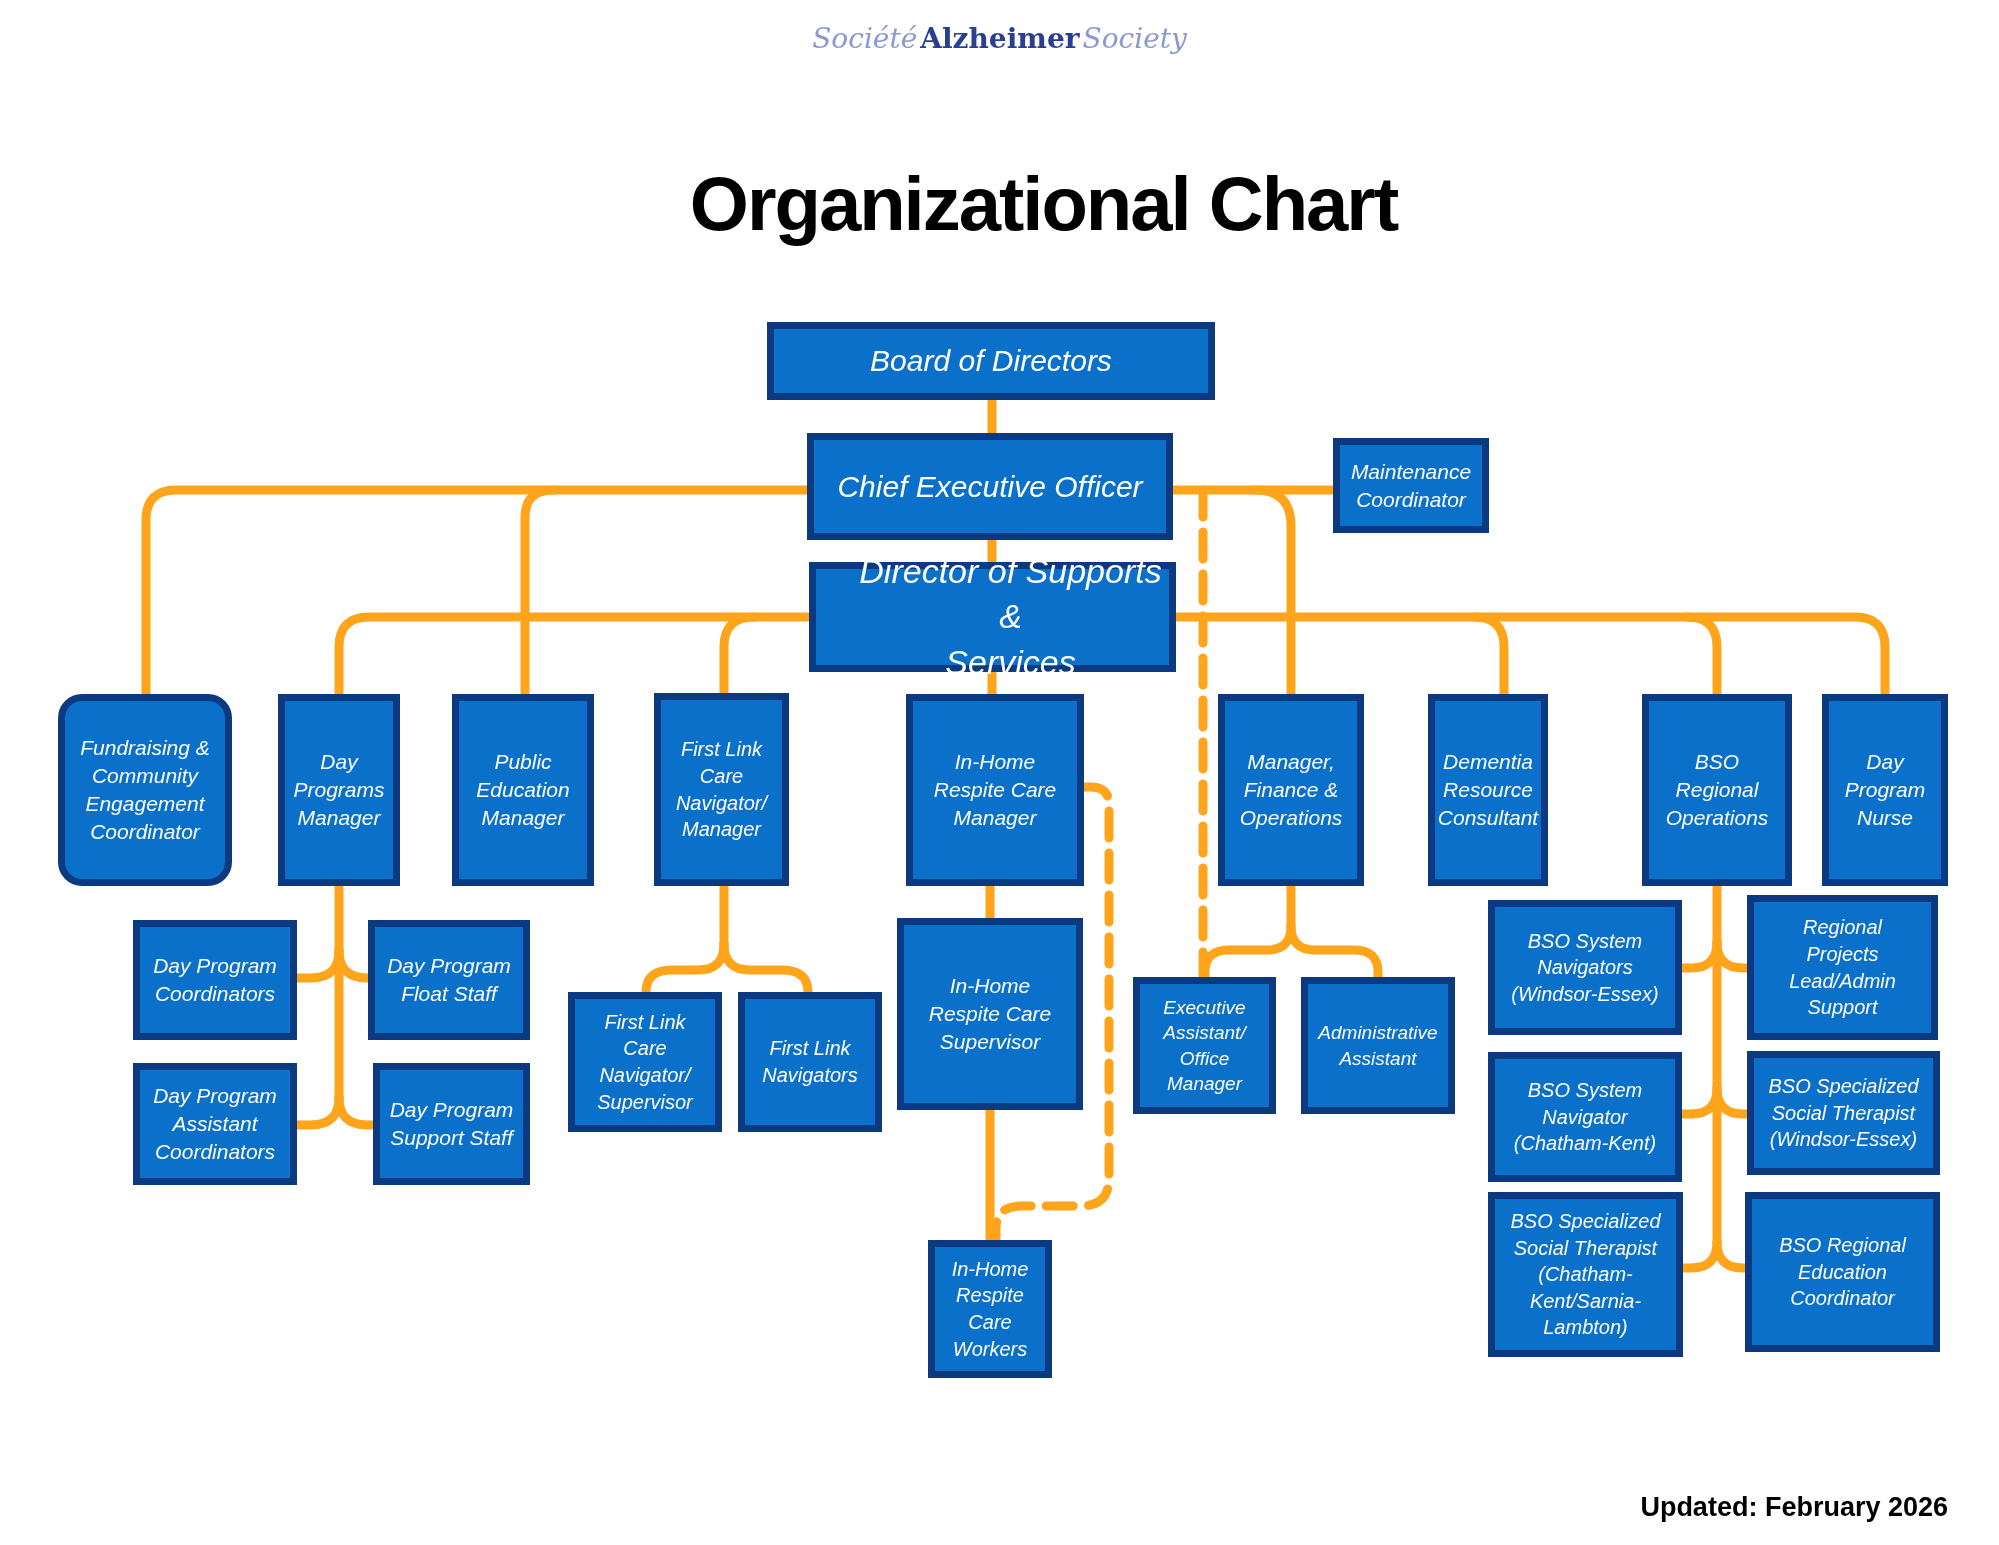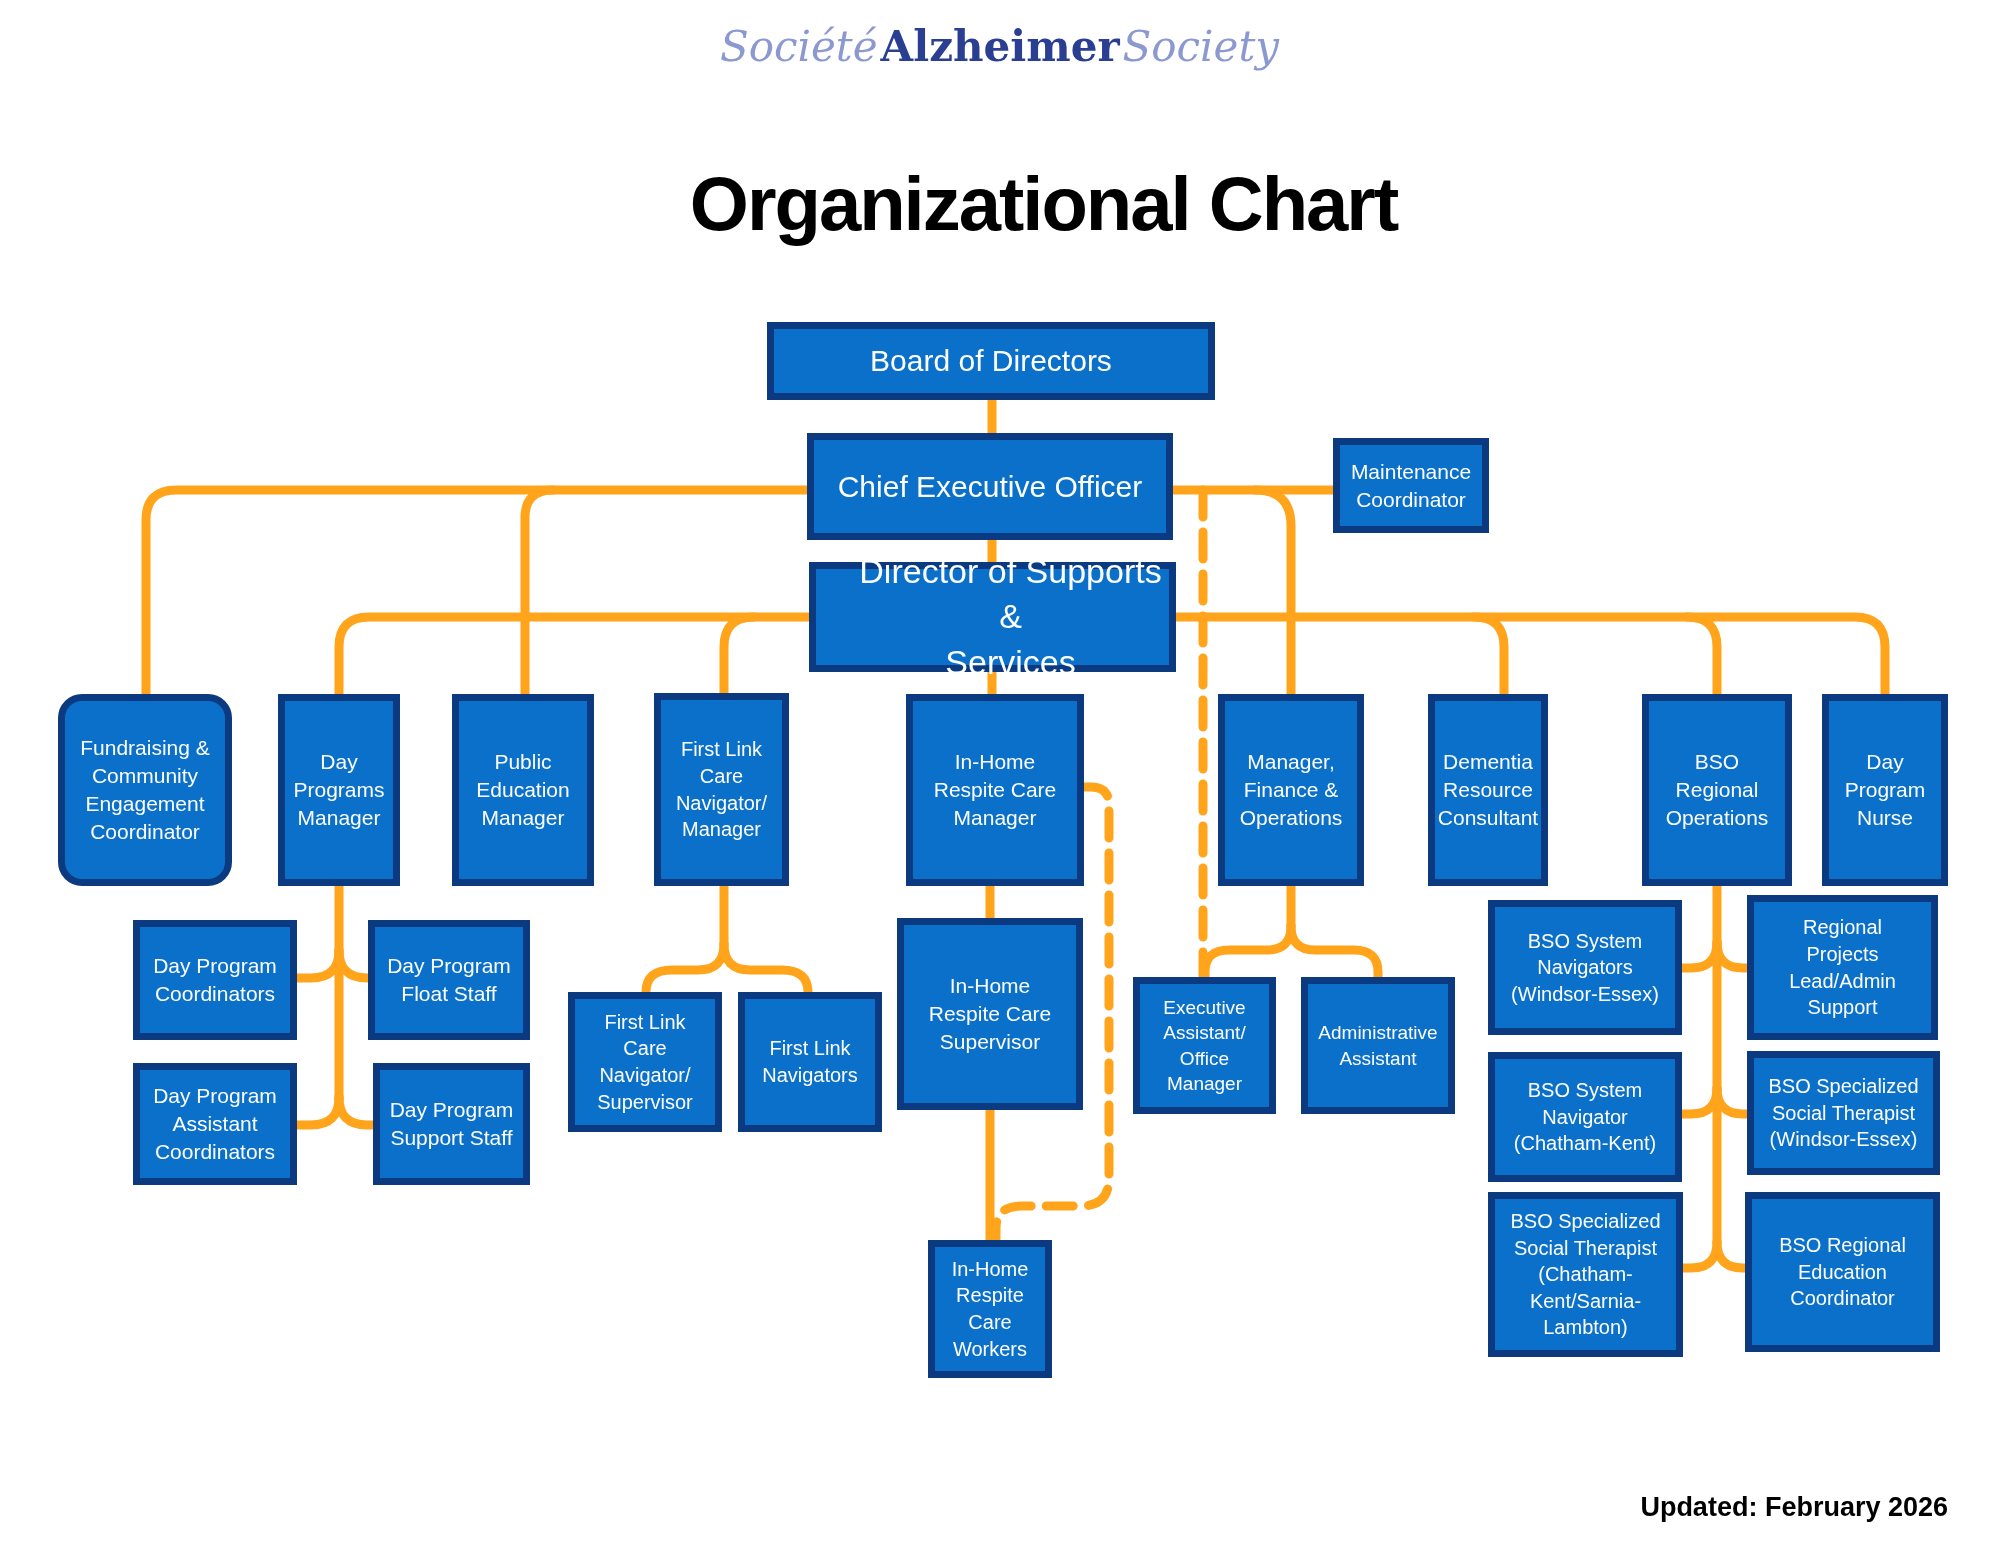--- a/index.html
+++ b/index.html
@@ -3,35 +3,35 @@
 <meta charset="utf-8">
 <style>
   :root{
     --blue:#0B70C9; --navy:#0C3A80; --orange:#FFA41B;
     --ink:#000; --peri:#8C99D1; --alznavy:#2A3F92; --ckblue:#2F64AE;
   }
   html,body{margin:0;padding:0;background:#fff;}
   .canvas{position:relative;width:1999px;height:1545px;background:#ffffff;overflow:hidden;
           font-family:"Liberation Sans",sans-serif;}
   .logo{position:absolute;top:24px;left:0;width:100%;text-align:center;
-        font-family:"DejaVu Serif",serif;font-size:42px;line-height:1.1;}
+        font-family:"DejaVu Serif",serif;font-size:28px;line-height:1.1;}
   .logo .lt{font-style:italic;color:var(--peri);font-weight:500;}
   .logo .dk{font-weight:700;color:var(--alznavy);padding:0 3px;}
   .logo-sub{position:absolute;top:82px;left:0;width:100%;text-align:center;
         color:var(--ckblue);font-size:14px;font-weight:700;letter-spacing:7px;}
   .title{position:absolute;top:160px;left:0;width:100%;text-align:center;color:var(--ink);
         font-size:76px;font-weight:800;letter-spacing:-2px;margin-left:44px;}
   .footer{position:absolute;top:1492px;right:51px;color:var(--ink);
         font-size:27px;font-weight:700;}
   svg.wires{position:absolute;left:0;top:0;z-index:1;}
   svg.wires path{fill:none;stroke:var(--orange);stroke-width:9;stroke-linecap:round;}
   svg.wires path.dashed{stroke-dasharray:27 15;}
   .node{position:absolute;z-index:2;box-sizing:border-box;border:7px solid var(--navy);
         background:var(--blue);color:#FDFEFF;display:flex;align-items:center;justify-content:center;
-        text-align:center;white-space:pre-line;line-height:1.33;padding:4px;}
+        text-align:center;white-space:pre-line;line-height:1.33;padding:4px;font-style:italic;}
 </style>
 </head>
 <body>
 
 <div class="canvas">
 
   <div class="logo">
     <span class="lt">Société</span><span class="dk">Alzheimer</span><span class="lt">Society</span>
   </div>
 

